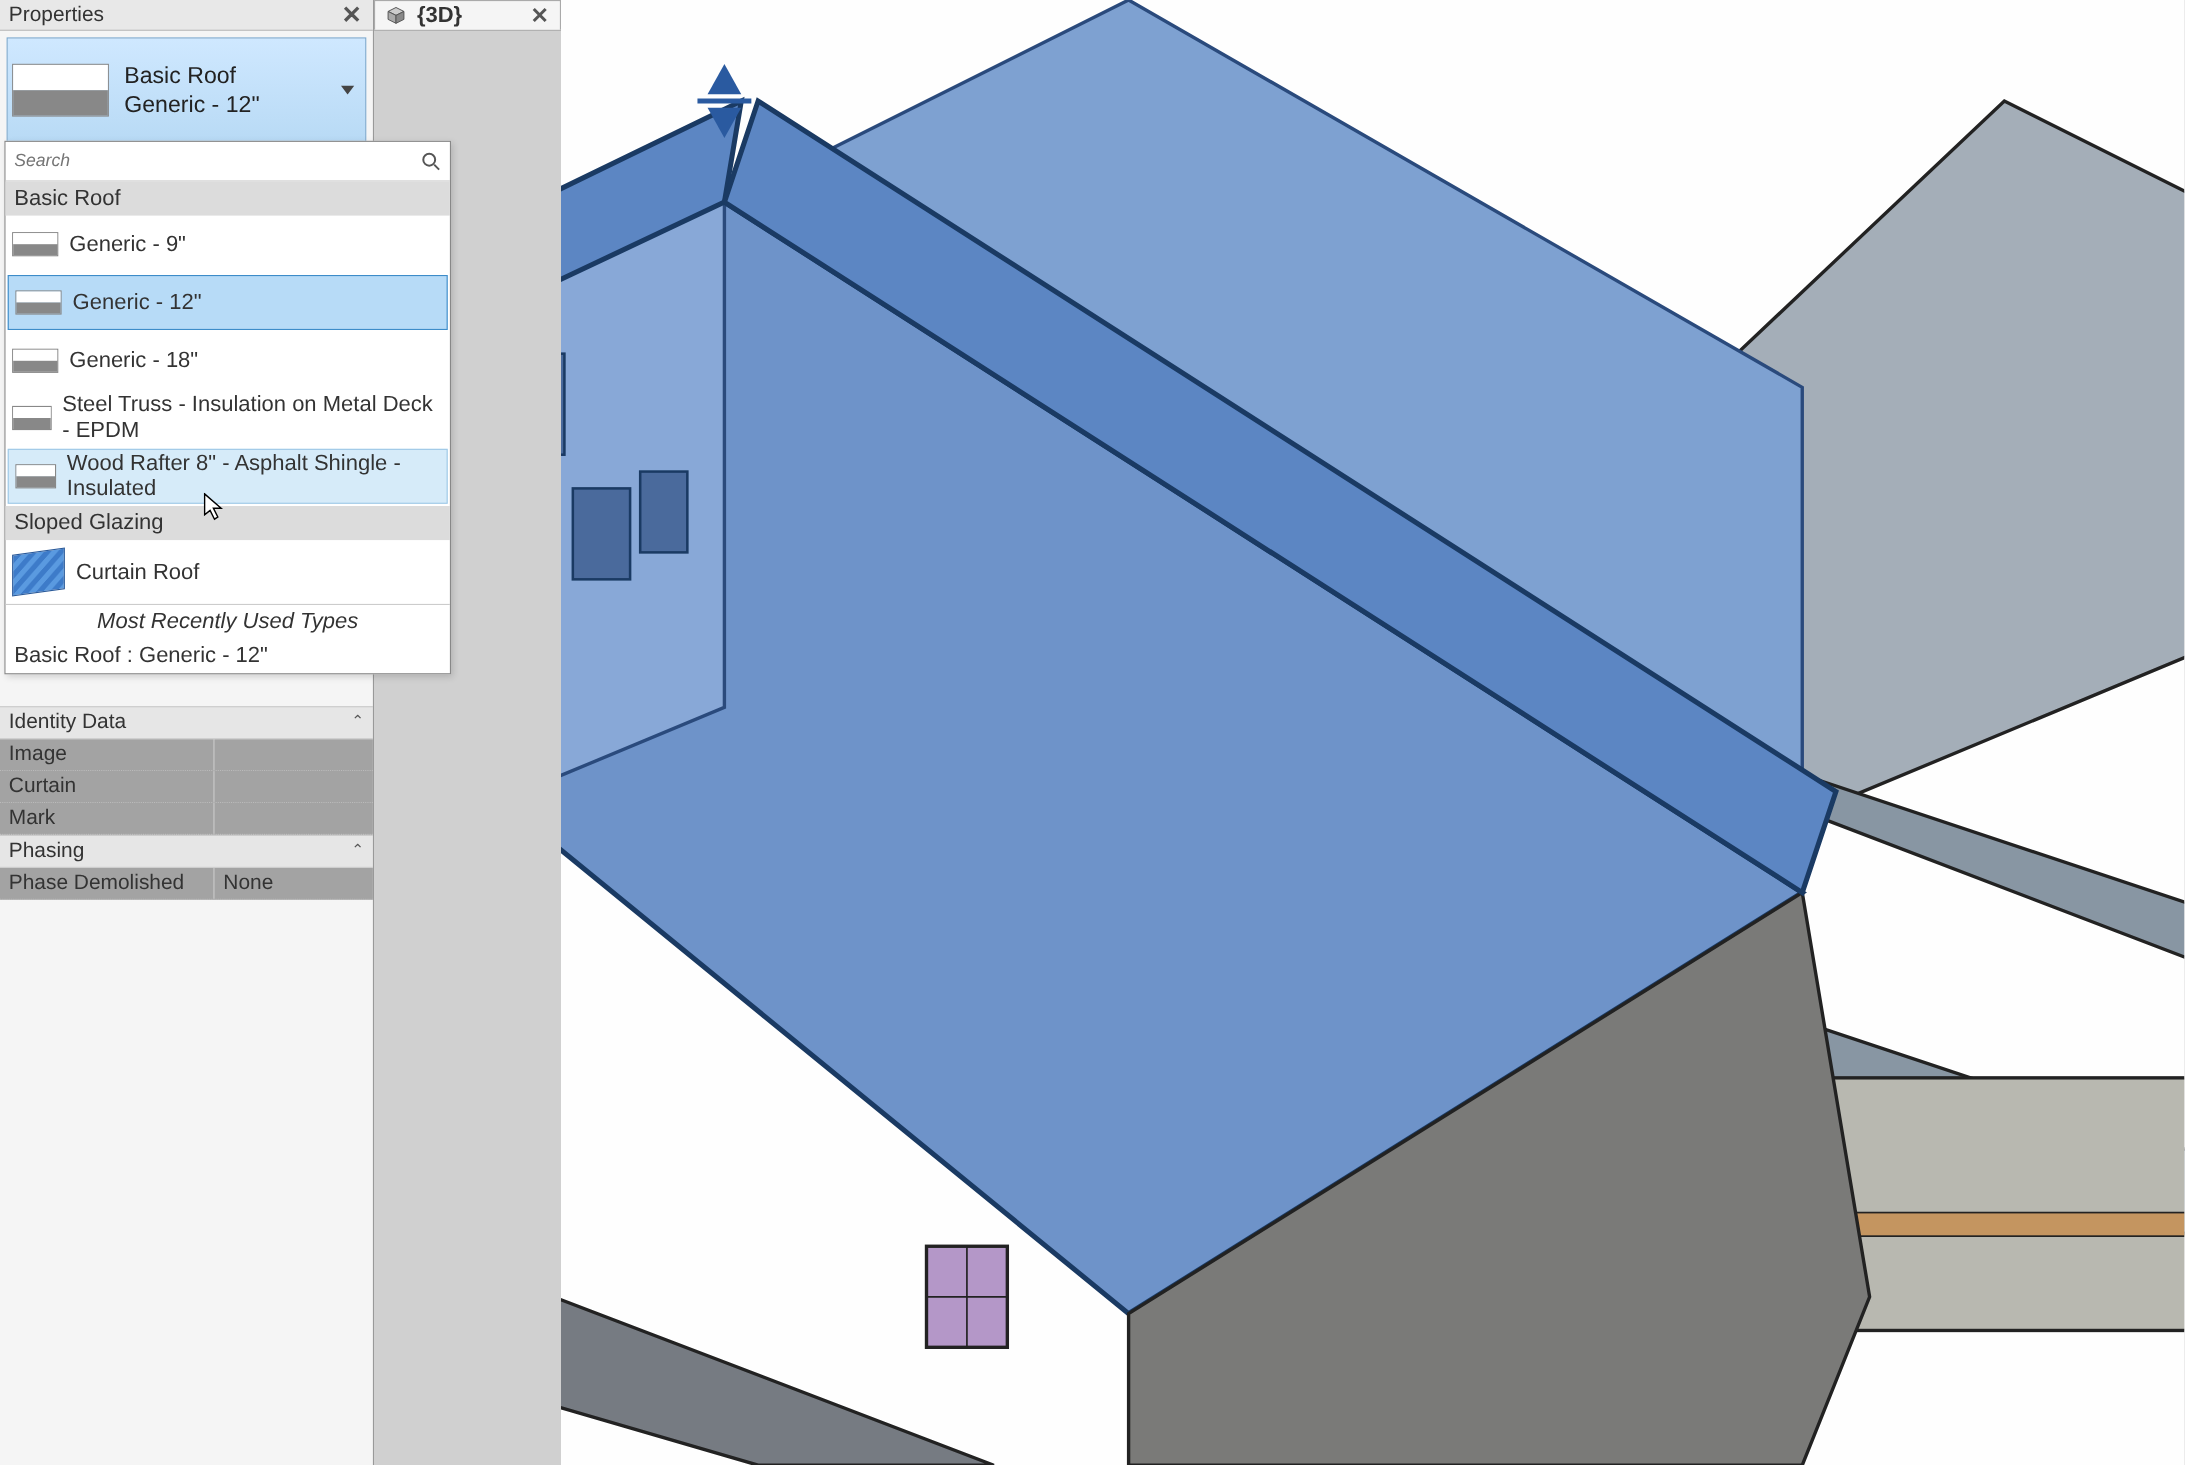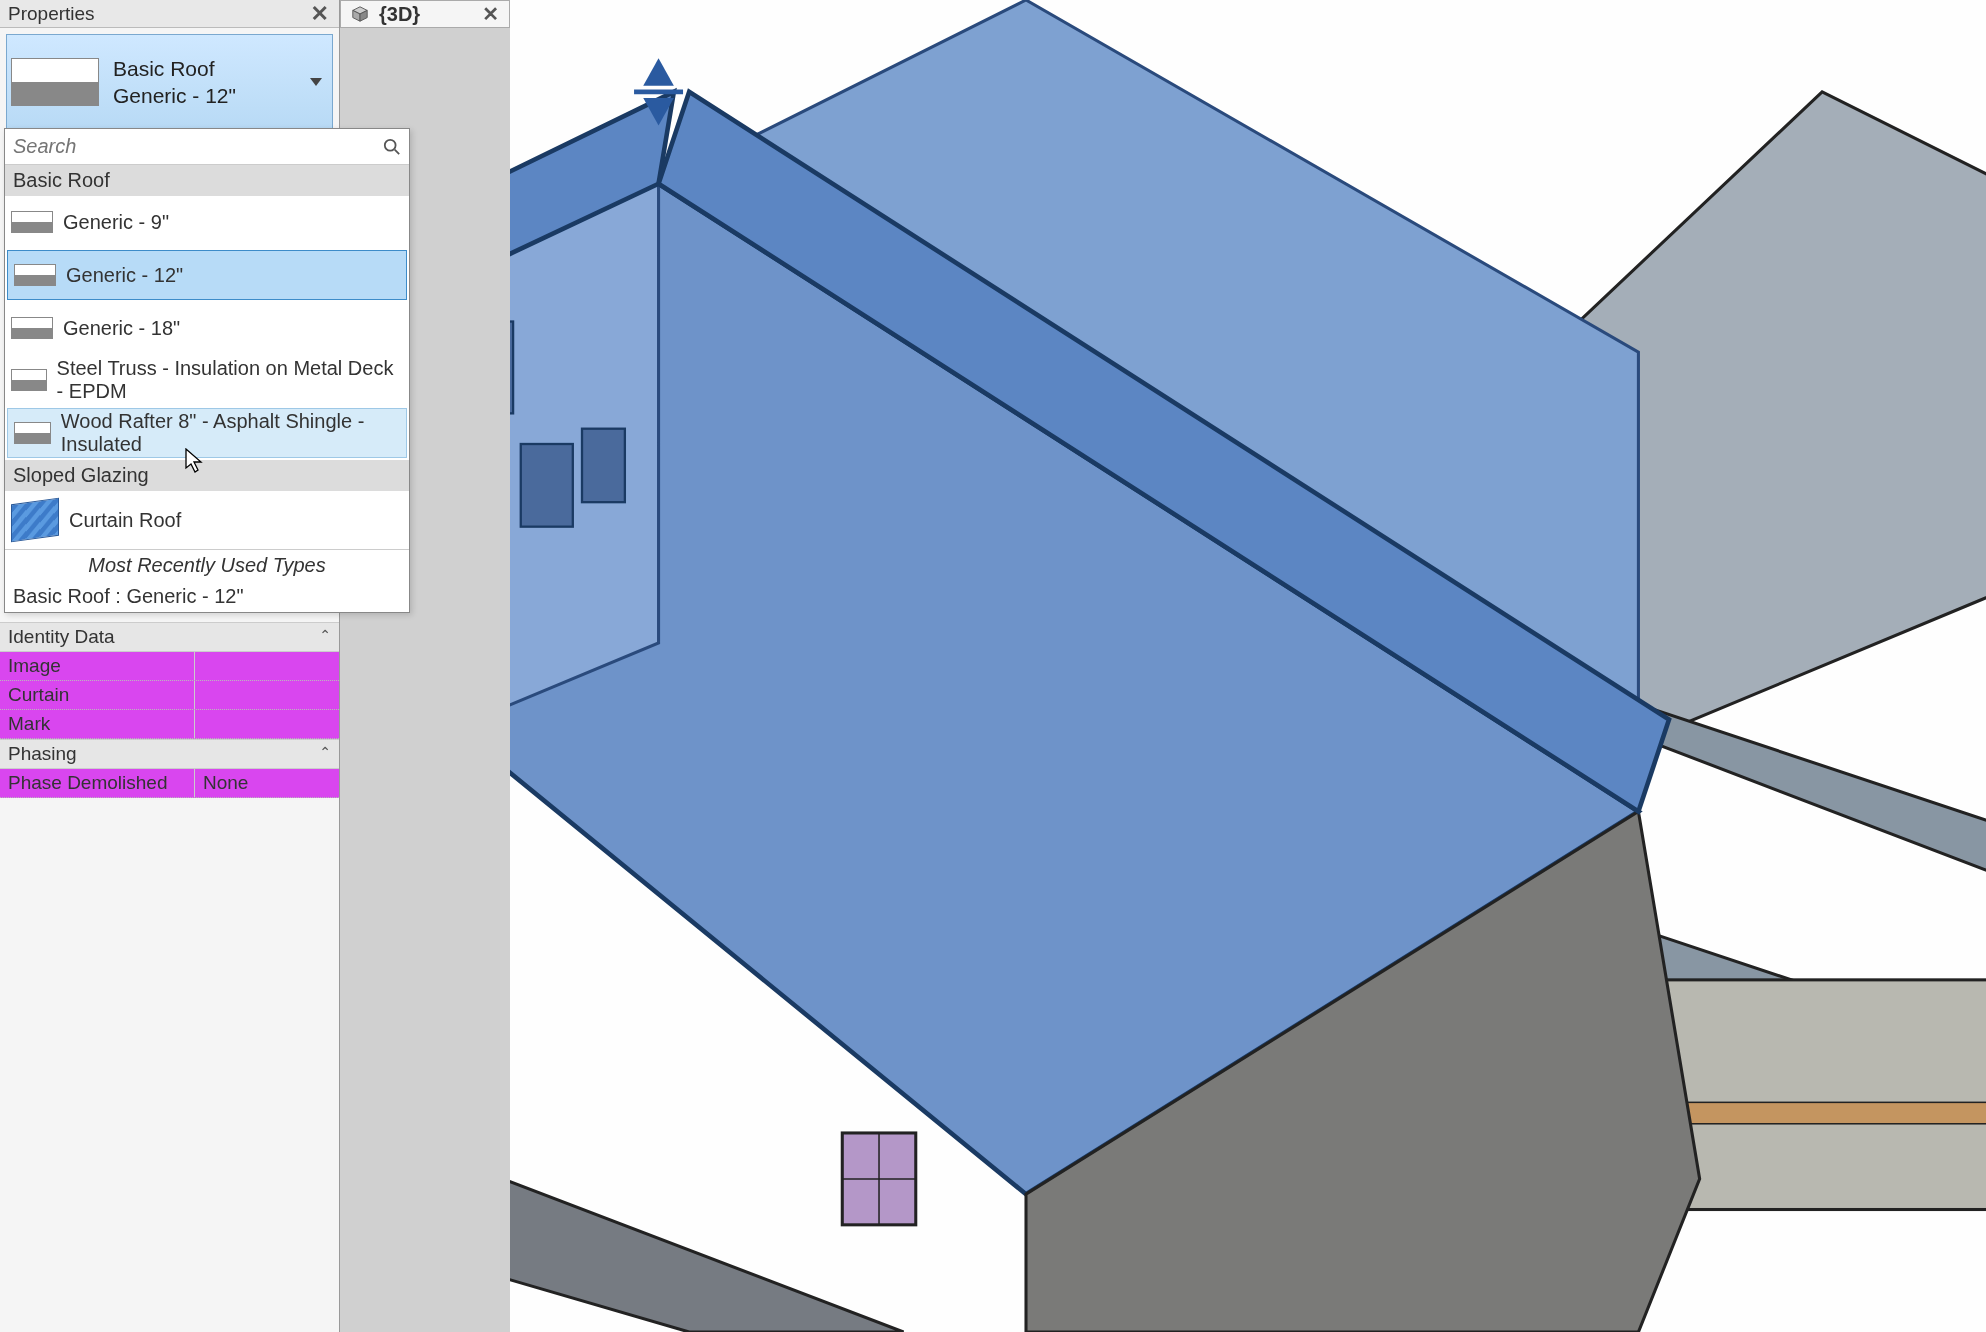--- a/index.html
+++ b/index.html
@@ -69,21 +69,21 @@
   background: #fff;
   border: 1px solid #888;
   box-shadow: 2px 2px 6px rgba(0,0,0,0.15);
   z-index: 5;
 }
 .search-row {
   display:flex; align-items:center; border-bottom:1px solid #ccc;
   padding: 4px 8px; height:36px;
 }
 .search-row input {
-  flex:1; border:none; outline:none; font-style:italic; font-size:20px; color:#ec4899; background:transparent;
+  flex:1; border:none; outline:none; font-style:italic; font-size:16px; color:#ec4899; background:transparent;
 }
 .search-icon { width:18px; height:18px; }
 .cat-header {
   background:#dcdcdc; padding:4px 8px; font-size:20px; color:#333;
 }
 .type-item {
   display:flex; align-items:center; height:52px; padding:0 6px; cursor:pointer;
 }
 .type-item.selected { background:#b7dbf7; border:1px solid #3d8cc9; margin:2px; height:50px; }
 .type-item.hover { background:#d6ebf9; border:1px solid #9ec8e6; margin:2px; height:50px; }
@@ -104,21 +104,21 @@
 
 .prop-section {
   background:#e6e6e6; font-size:19px; padding:3px 8px; position:relative; border-top:1px solid #ccc; border-bottom:1px solid #ccc;
 }
 .collapse { position:absolute; right:8px; top:4px; font-size:14px; color:#555;}
 .prop-row {
   display:flex; border-bottom:1px dotted #bbb; font-size:19px;
 }
 .prop-label { width:195px; padding:3px 8px; border-right:1px solid #ccc;}
 .prop-value { flex:1; padding:3px 8px; }
-.prop-grid { background:#d946ef; }
+.prop-grid { background:#a3a3a3;margin-top:20px; }
 
 
 .rightside { flex:1; display:flex; }
 .tab-strip { height:28px; background:#d8d8d8; display:flex; align-items:stretch; border-bottom:1px solid #aaa;}
 .view-tab {
   background:#f5f5f5; border:1px solid #aaa; border-bottom:none;
   display:flex; align-items:center; padding:0 10px; gap:10px; min-width:170px; cursor:pointer;
 }
 .cube-icon { width:18px;height:18px; }
 .view-tab .cx { margin-left:auto; font-weight:bold; color:#555; font-size:20px; cursor:pointer;}

